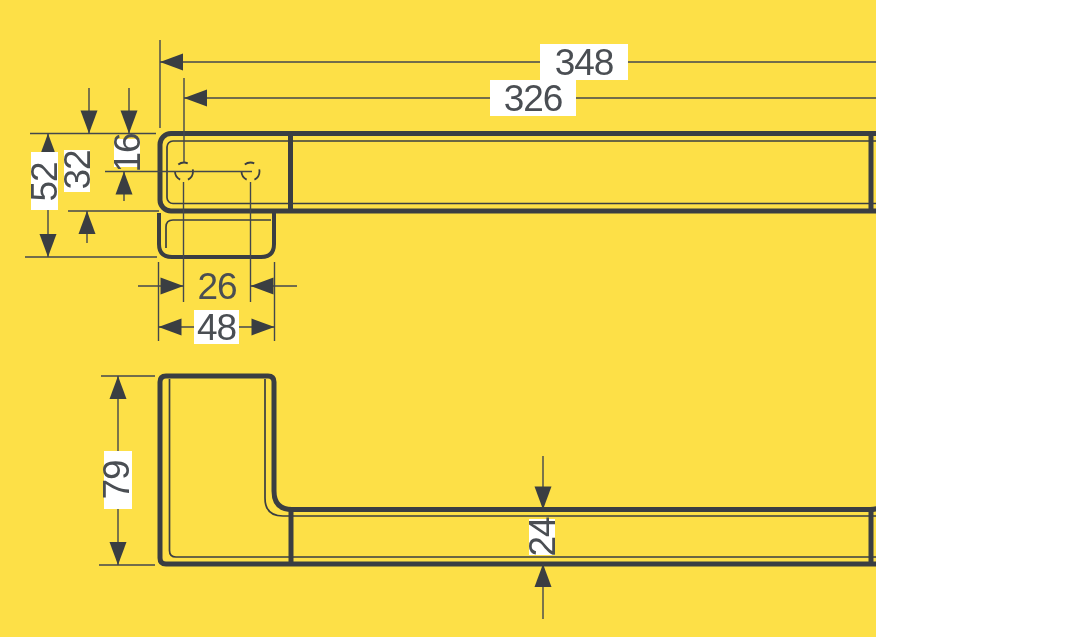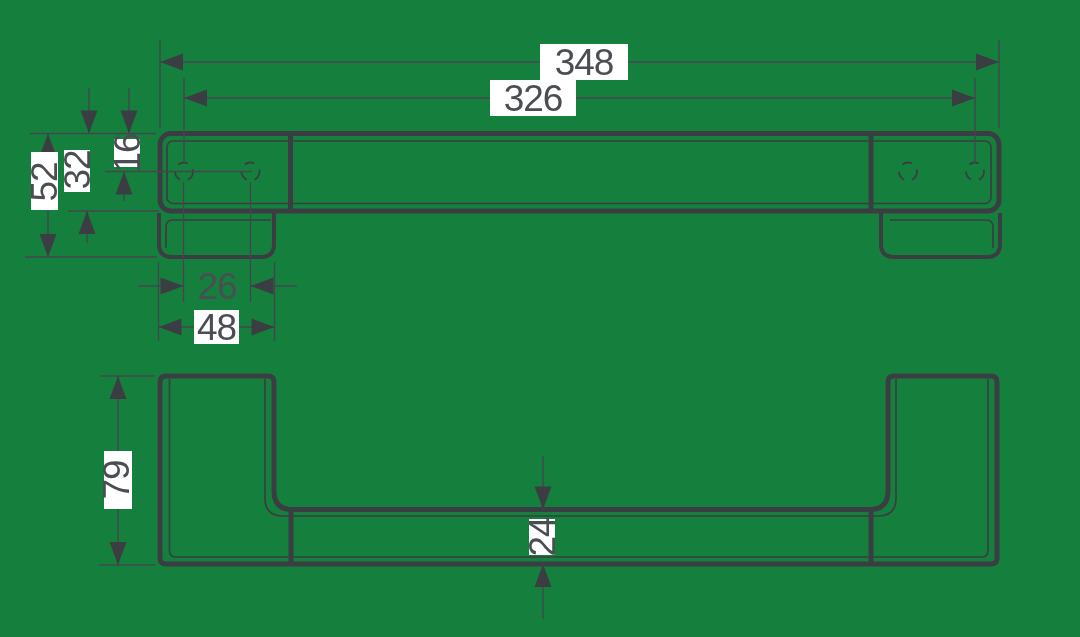--- a/index.html
+++ b/index.html
@@ -1,16 +1,16 @@
 <!DOCTYPE html>
 <html><head>
 <meta charset="utf-8">
 <style>
   html,body{margin:0;padding:0;background:#ffffff;}
-  .stage{position:relative;width:1080px;height:637px;background:#15803d;overflow:hidden;
+  .stage{position:relative;width:876px;height:637px;background:#fde047;overflow:hidden;
          font-family:"Liberation Sans", sans-serif;}
   svg{display:block}
   
   .k5 {stroke:#3a3e42;stroke-width:5;fill:none;stroke-linecap:butt;}
   .k4 {stroke:#3a3e42;stroke-width:4;fill:none;}
   .k17{stroke:#3a3e42;stroke-width:1.7;fill:none;}
   .d  {stroke:#43474c;stroke-width:1.4;fill:none;}
   .hole{stroke:#3a3e42;stroke-width:1.8;fill:none;stroke-dasharray:10 8;}
   .bg {fill:#ffffff;stroke:none;}
   .t  {font-family:"Liberation Sans", sans-serif;font-size:37px;letter-spacing:-1px;

